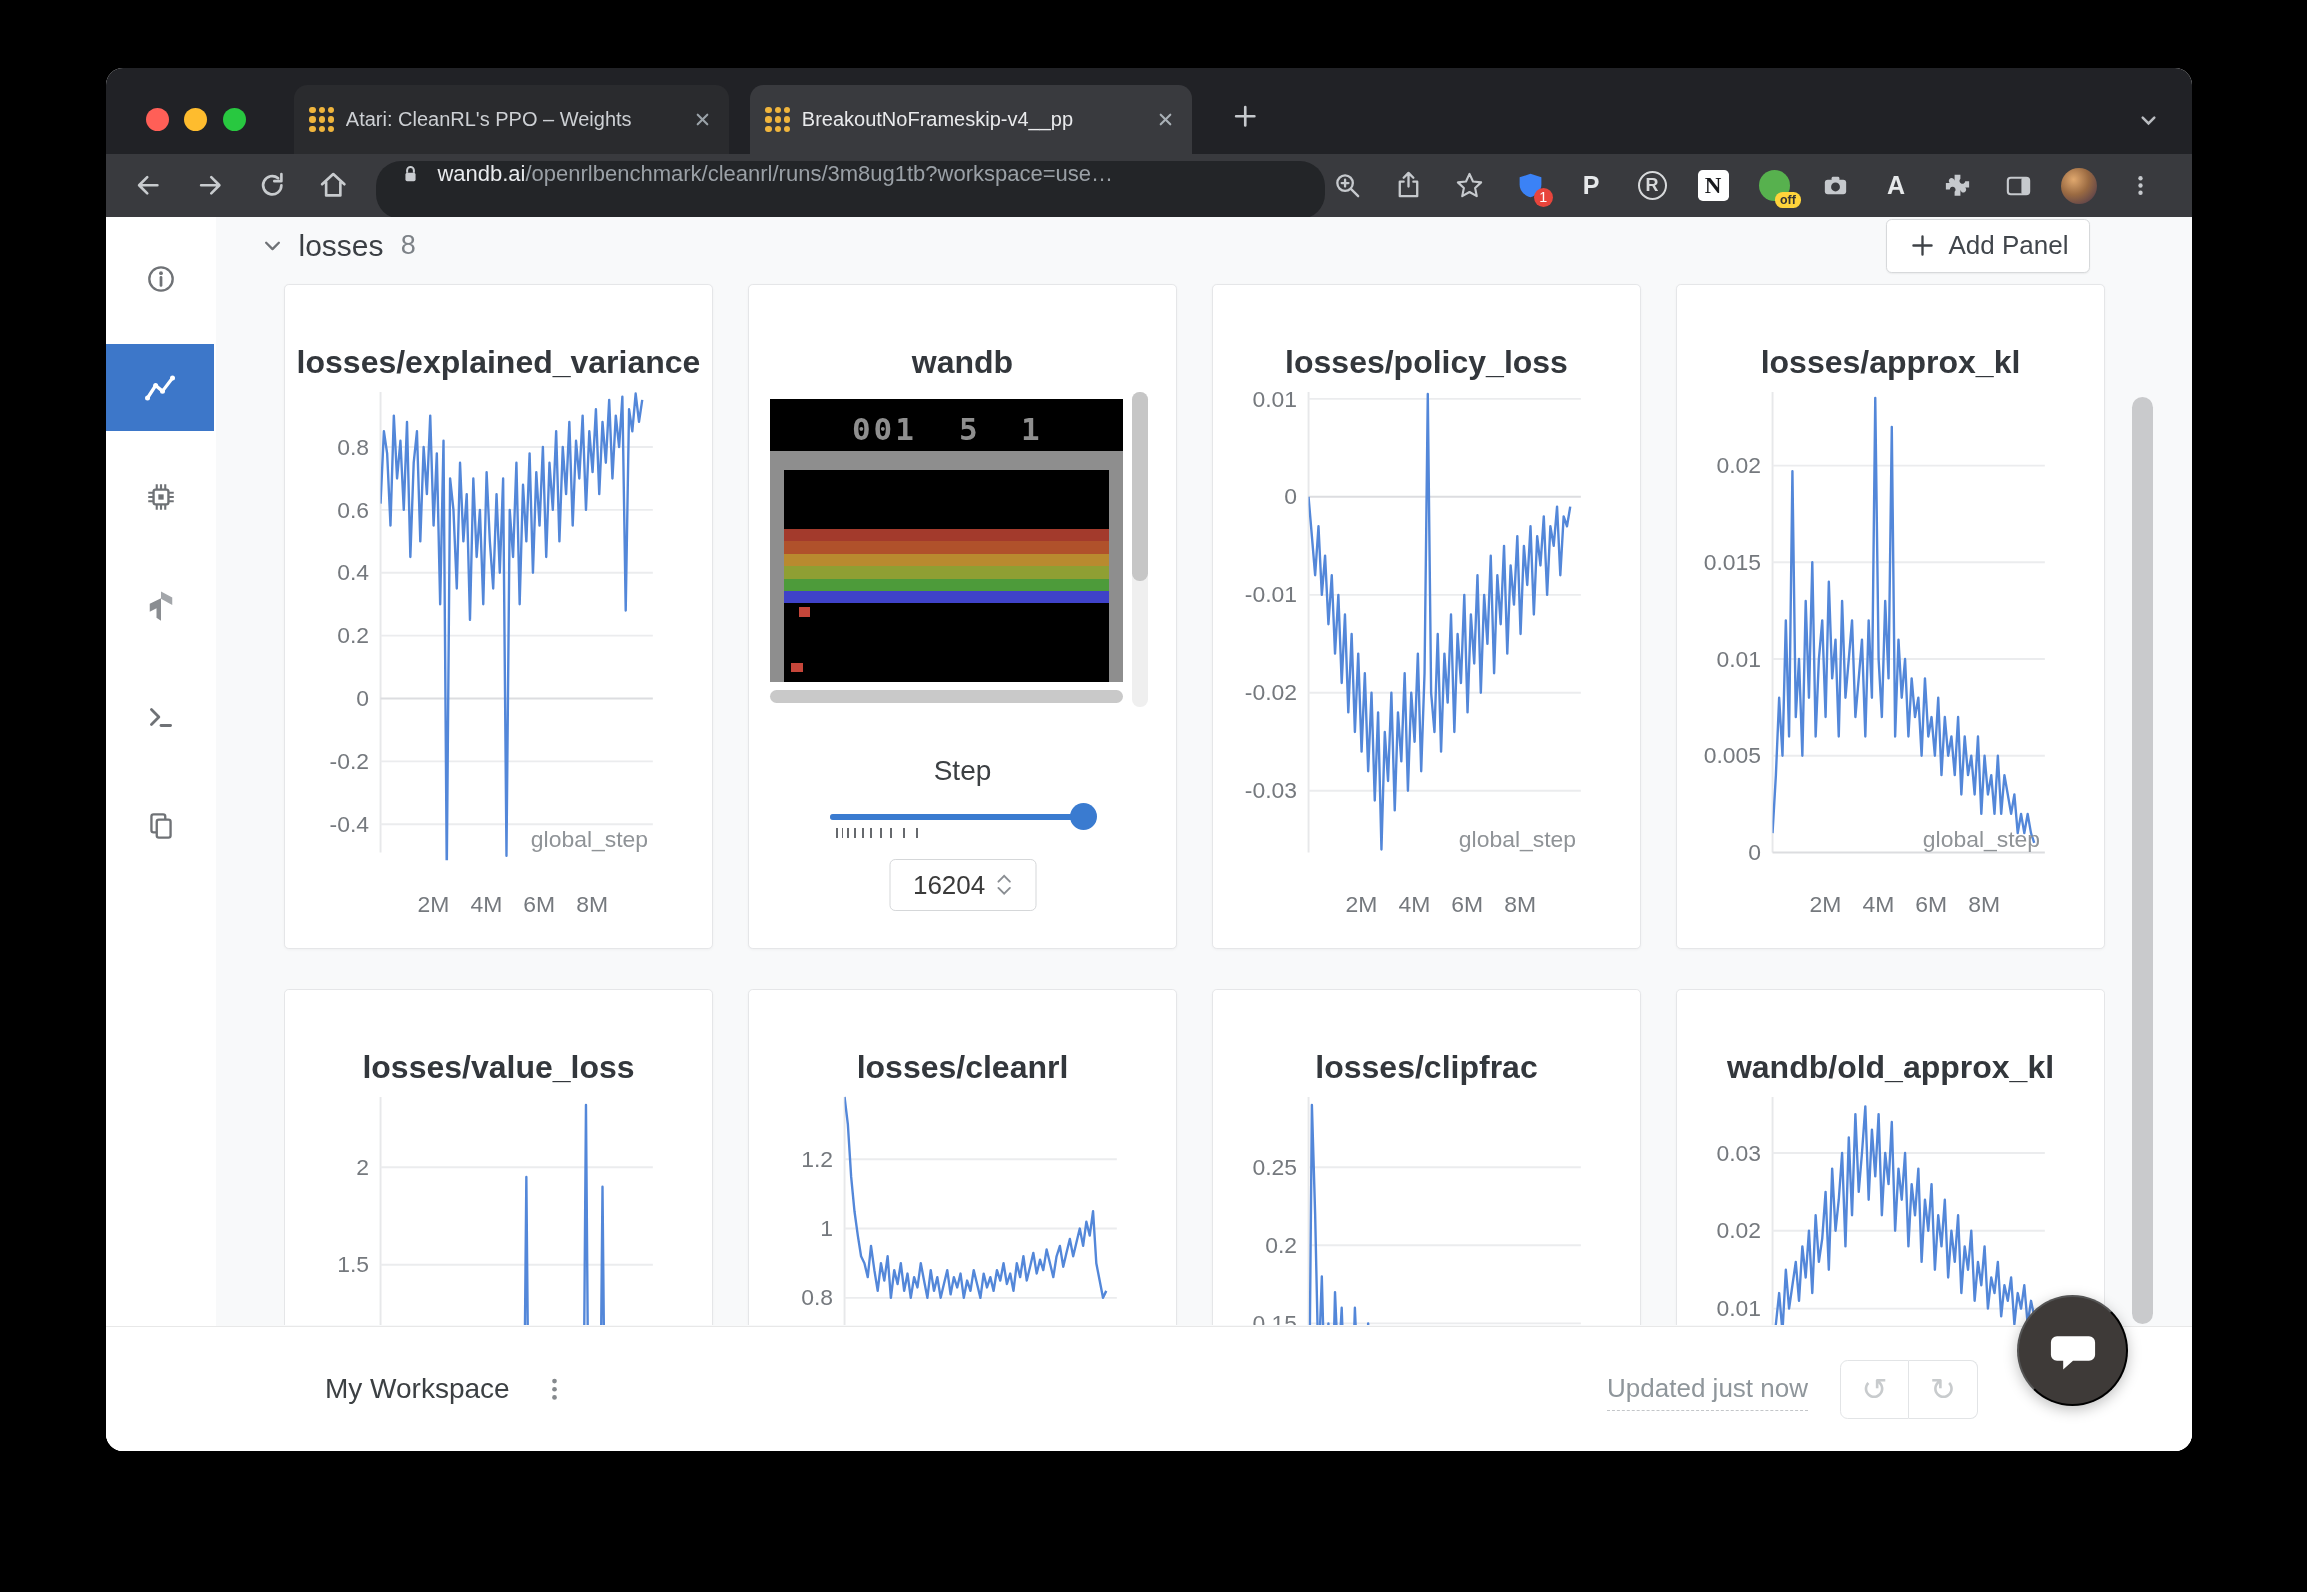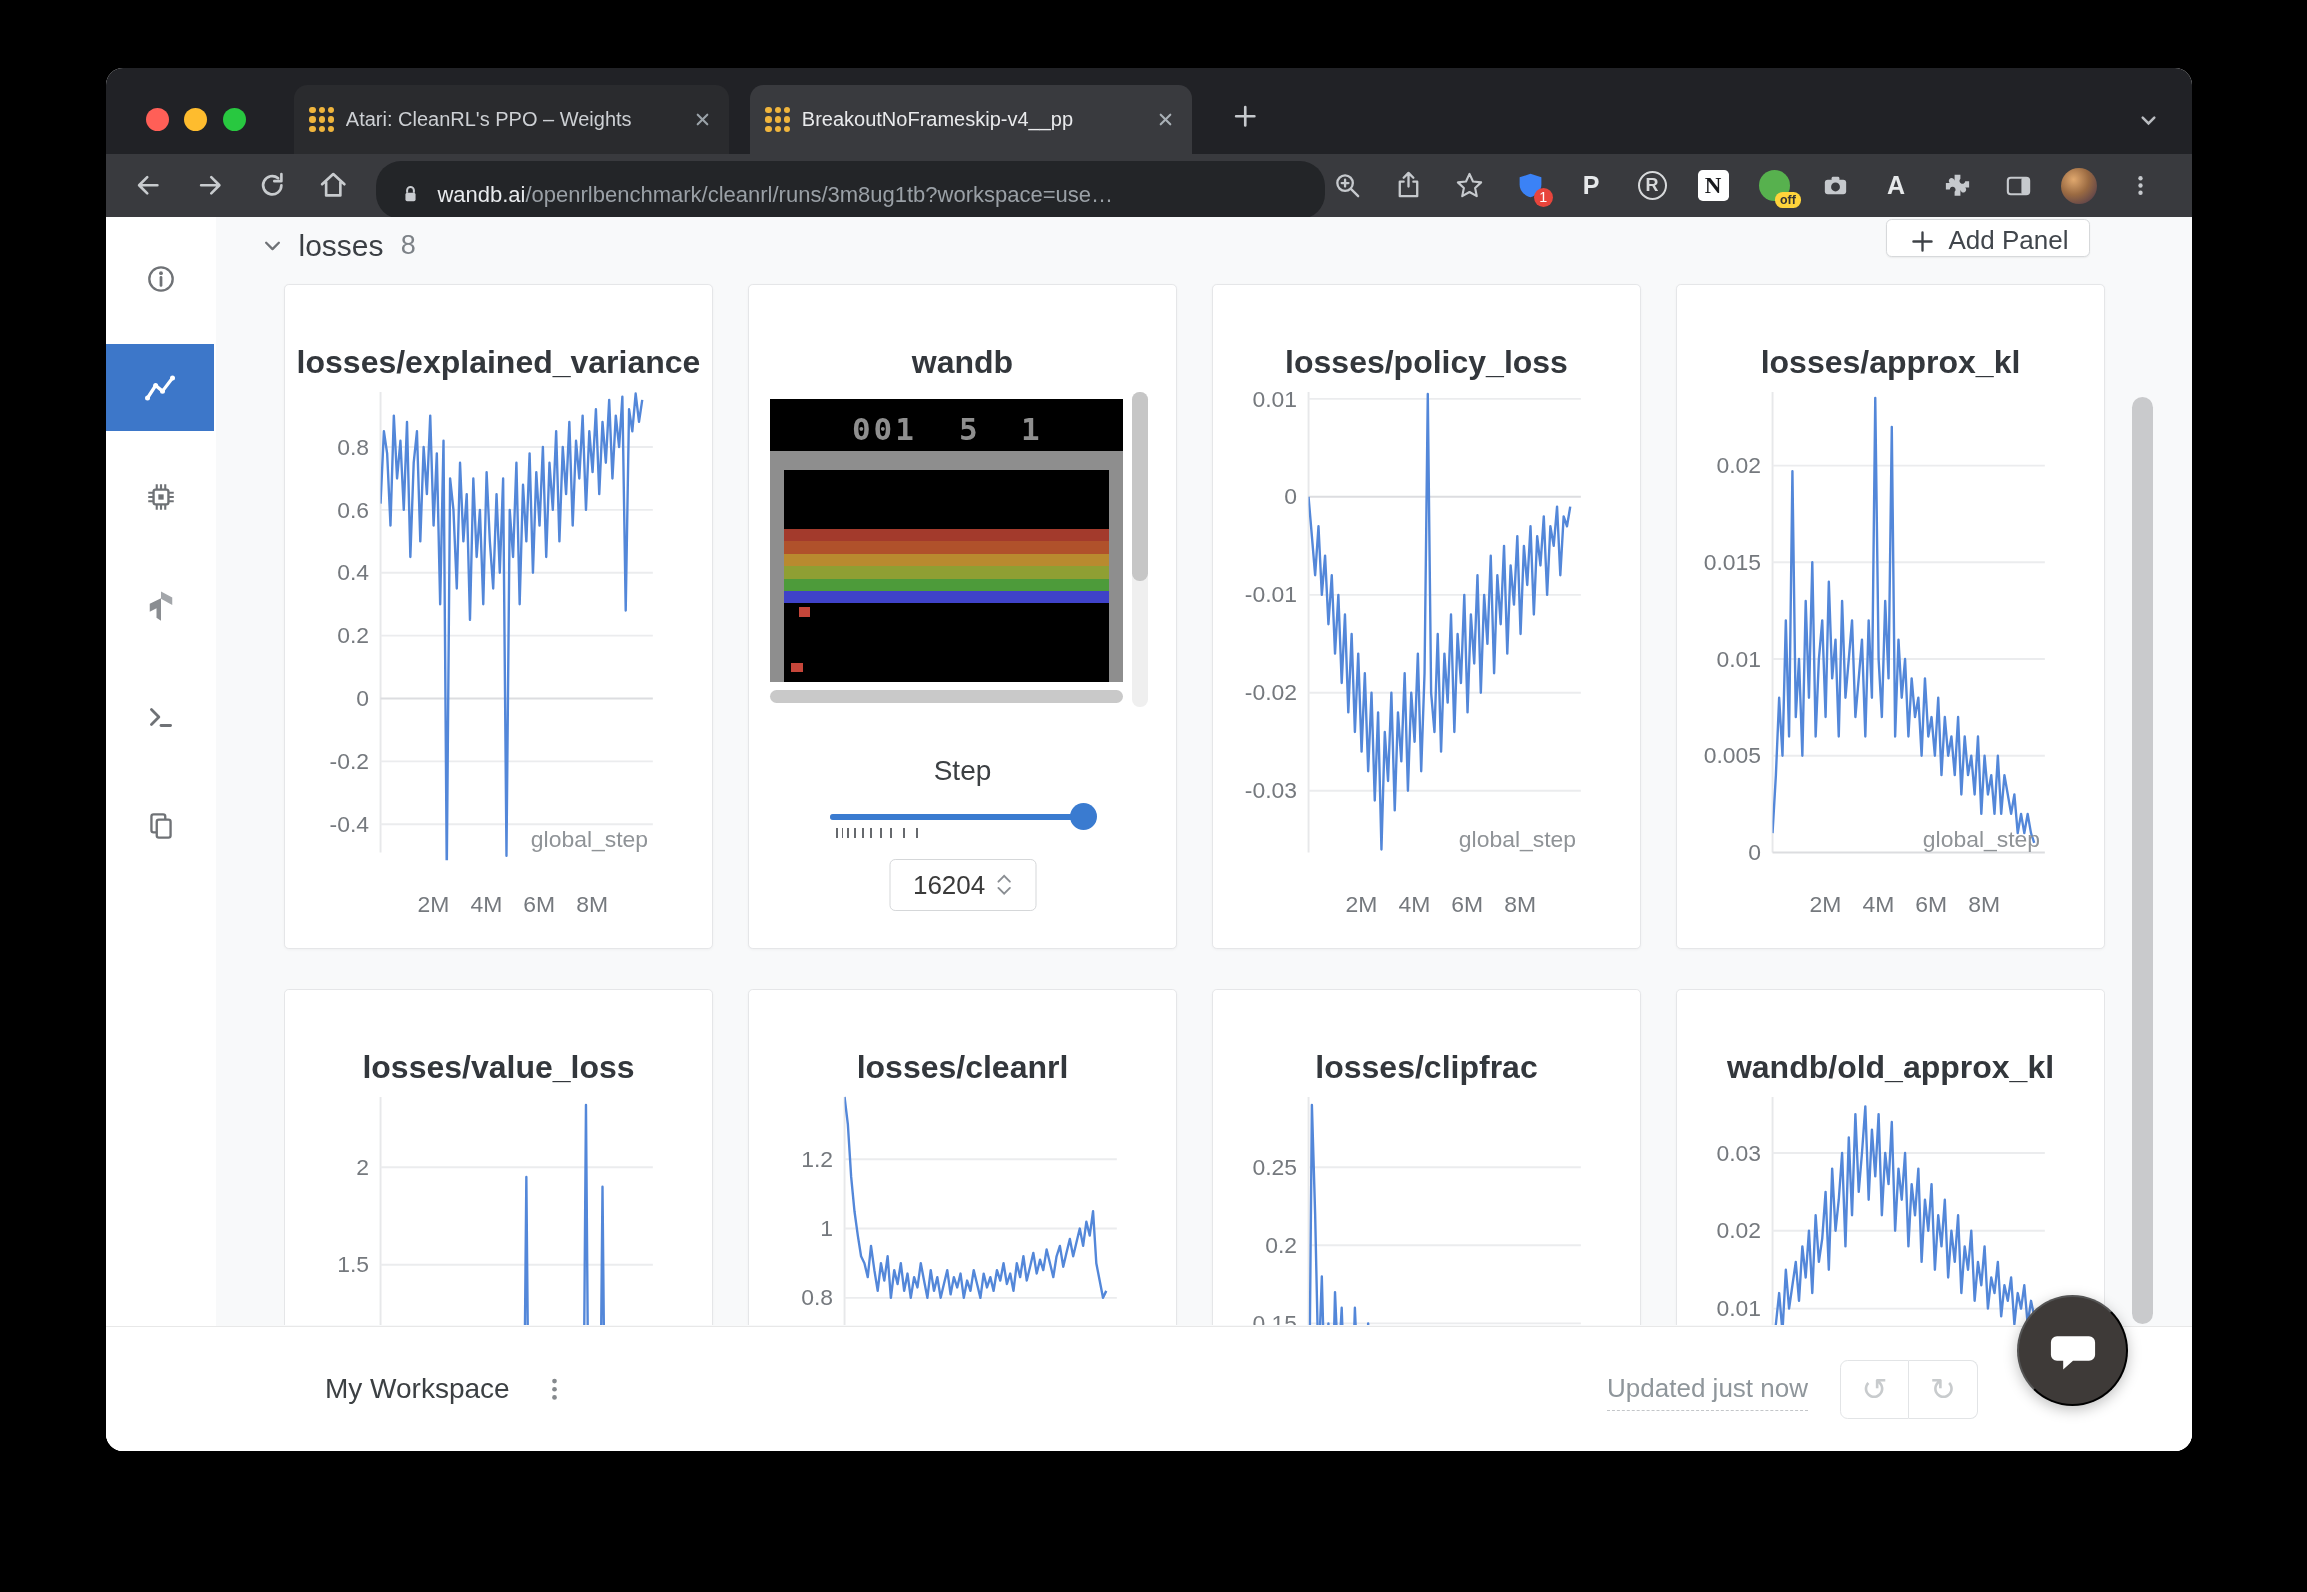--- a/index.html
+++ b/index.html
@@ -18,21 +18,21 @@
   .tab-active .tab-title { color:#e9eaec; }
   .favicon { width:25px; height:25px; display:grid; grid-template-columns:repeat(3,1fr); grid-template-rows:repeat(3,1fr); gap:2.9px; flex:none; }
   .favicon i { background:#f0b53d; border-radius:50%; }
   .icon-btn { display:flex; align-items:center; justify-content:center; background:transparent; border:none; cursor:pointer; }
   .newtab { position:absolute; left:1116px; top:25px; width:46px; height:46px; }
   .strip-chevron { position:absolute; right:23px; top:31px; width:42px; height:42px; }
 
   
   .toolbar { position:absolute; left:0; top:86px; width:100%; height:63px; background:#393a3e; }
   .nav-btn { position:absolute; top:10.5px; width:42px; height:42px; }
-  .urlbar { position:absolute; left:270px; top:6.7px; width:949px; height:58px; border-radius:25px; background:#232528; display:flex; align-items:flex-end; padding:11px 21px; gap:13.4px; }
+  .urlbar { position:absolute; left:270px; top:6.7px; width:949px; height:58px; border-radius:25px; background:#232528; display:flex; align-items:flex-start; padding:0 21px; gap:13.4px; }
   .url-text { font-size:22px; white-space:nowrap; overflow:hidden; }
   .url-domain { color:#e8eaed; }
   .url-path { color:#9aa0a6; }
   .tool-icons { position:absolute; left:1222px; top:6.7px; height:50px; display:flex; align-items:center; gap:23px; }
   .tool-item { position:relative; width:38px; height:38px; display:flex; align-items:center; justify-content:center; }
   .ext-letter { color:#e6e8ea; font-size:25px; font-weight:bold; }
   .badge { position:absolute; right:-3.8px; bottom:-1.9px; background:#e8453c; color:#fff; font-size:14.3px; min-width:19px; height:19px; border-radius:9.6px; display:flex; align-items:center; justify-content:center; padding:0 3.8px; }
   .badge-off { position:absolute; right:-7.6px; bottom:-3.8px; background:#ffd43b; color:#333; font-size:12.4px; border-radius:7.6px; padding:1px 4.8px; font-weight:bold; }
   .r-circle { width:29px; height:29px; border:2.3px solid #d7d9db; border-radius:50%; display:flex; align-items:center; justify-content:center; color:#d7d9db; font-size:18px; font-weight:bold; }
   .n-square { width:31px; height:31px; background:#fff; border-radius:4.8px; display:flex; align-items:center; justify-content:center; color:#17181b; font-family:"Liberation Serif",serif; font-weight:bold; font-size:23px; }
@@ -42,21 +42,21 @@
   
   .appbody { position:absolute; left:0; top:149px; width:2086px; height:1234px; background:#fff; }
   .app-sidebar { position:absolute; left:0; top:0; width:110px; height:1109px; background:#fff; }
   .side-item { position:absolute; left:0; width:110px; height:61px; display:flex; align-items:center; justify-content:center; }
   .side-selected { position:absolute; left:0; top:127px; width:108px; height:87px; background:#3d77c9; display:flex; align-items:center; justify-content:center; }
   .app-main { position:absolute; left:110px; top:0; width:1976px; height:1109px; background:#f8f9fa; overflow:hidden; }
 
   .section-header { position:absolute; left:42px; top:7.6px; height:42px; display:flex; align-items:center; gap:11.5px; }
   .section-label { font-size:30px; color:#3b3f44; font-weight:500; }
   .section-count { font-size:27px; color:#7d8287; margin-left:5.7px; }
-  .add-panel { position:absolute; left:1670px; top:1.9px; height:38px; padding:0 21px; background:#fff; border:1px solid #d7d9db; border-radius:5.7px; display:flex; align-items:flex-end; gap:11.5px; box-shadow:0 1px 1.9px rgba(0,0,0,0.06); cursor:pointer; }
+  .add-panel { position:absolute; left:1670px; top:1.9px; height:54px; padding:0 21px; background:#fff; border:1px solid #d7d9db; border-radius:5.7px; display:flex; align-items:center; gap:11.5px; box-shadow:0 1px 1.9px rgba(0,0,0,0.06); cursor:pointer; }
   .add-panel span { font-size:26px; color:#41464c; }
 
   .row1 { position:absolute; left:68px; top:67px; display:flex; gap:35px; }
   .row2 { position:absolute; left:68px; top:772px; height:336px; overflow:hidden; display:flex; gap:35px; }
   .card { position:relative; width:429px; height:665px; background:#fff; border:1px solid #e5e6e8; border-radius:4.8px; box-shadow:0 1px 2.9px rgba(0,0,0,0.04); flex:none; }
   .card-title { position:absolute; left:0; top:59px; width:100%; text-align:center; font-size:32px; font-weight:600; color:#33373c; z-index:2; }
   .chart-svg { position:absolute; left:0; top:0; width:429px; height:665px; }
   .chart-svg text.tick { font-size:24px; fill:#75797e; font-family:"Liberation Sans",sans-serif; }
   .chart-svg text.xlabel { font-size:24px; fill:#8f9397; font-family:"Liberation Sans",sans-serif; }
 

